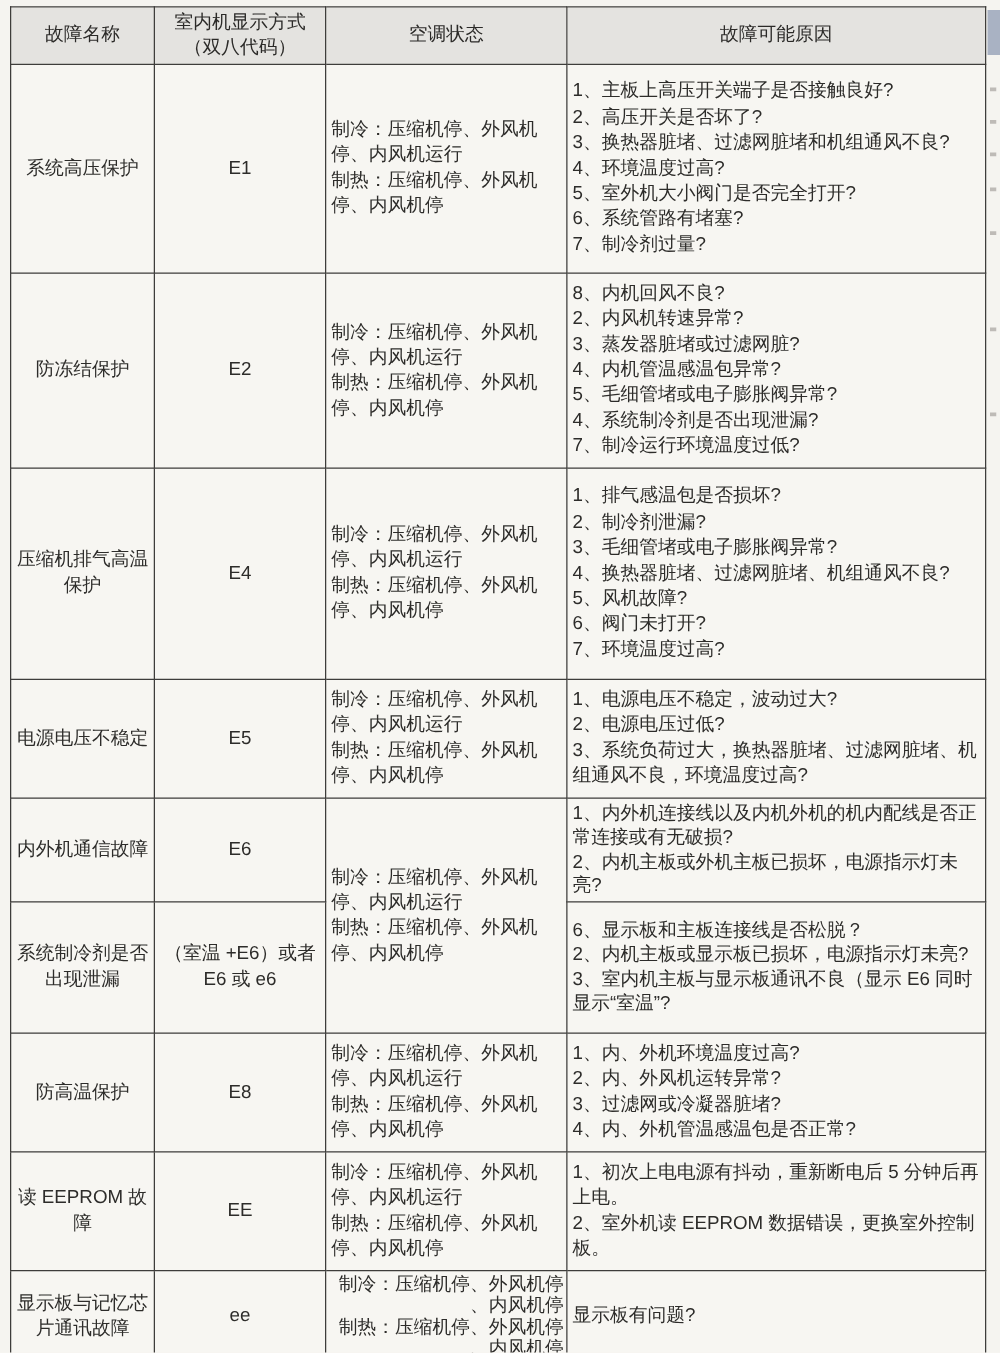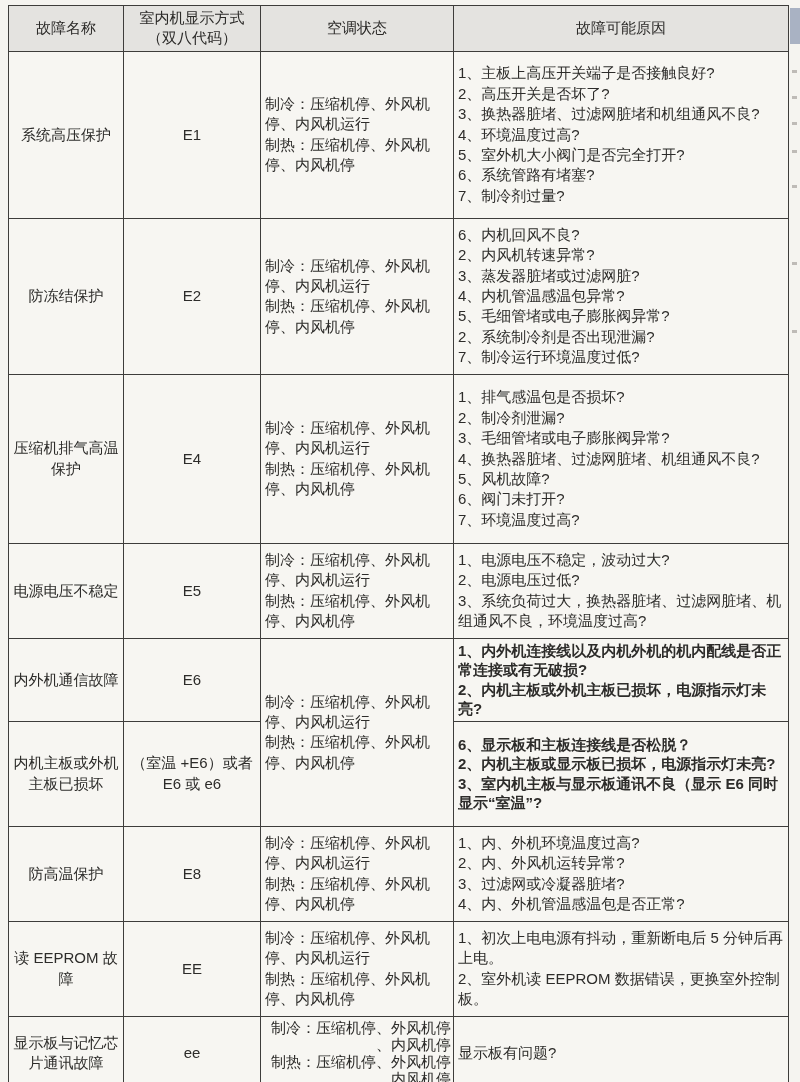--- a/index.html
+++ b/index.html
@@ -41,21 +41,21 @@
   .r-h  { height:40px;border-radius:15px; }
   .r1 { height:167px; }
   .r2 { height:156px; }
   .r3 { height:169px; }
   .r4 { height:95px;  }
   .r5 { height:80px;  }
   .r6 { height:105px; }
   .r7 { height:95px;  }
   .r8 { height:95px;  }
   .r9 { height:68px;  }
-  .r5 .cause-line, .r6 .cause-line { line-height:1.3;font-weight:bold; }
+  .r5 .cause-line, .r6 .cause-line { line-height:1.3; }
   .r9 .status-line { line-height:1.14;text-align:right; }
   
   .edge-strip { position:absolute; right:0; top:0; width:12px; height:1082px; }
   .edge-block { position:absolute; right:0; top:8px; width:10px; height:36px; background:#a9b2c3; }
   .edge-dash { position:absolute; right:3px; width:5px; height:3px; background:#8f8d89; opacity:.55; }
 </style>
 </head>
 <body>
 
 <div class="table-wrap">
@@ -94,26 +94,26 @@
           </td>
       </tr>
       <tr class="r2">
         <td class="c-name">防冻结保护</td>
         <td class="c-code">E2</td>
         <td class="c-status">
             <div class="status-line">制冷：压缩机停、外风机停、内风机运行</div>
             <div class="status-line">制热：压缩机停、外风机停、内风机停</div>
           </td>
         <td class="c-causes">
-            <div class="cause-line">6、内机回风不良?</div>
+            <div class="cause-line">8、内机回风不良?</div>
             <div class="cause-line">2、内风机转速异常?</div>
             <div class="cause-line">3、蒸发器脏堵或过滤网脏?</div>
             <div class="cause-line">4、内机管温感温包异常?</div>
             <div class="cause-line">5、毛细管堵或电子膨胀阀异常?</div>
-            <div class="cause-line">2、系统制冷剂是否出现泄漏?</div>
+            <div class="cause-line">4、系统制冷剂是否出现泄漏?</div>
             <div class="cause-line">7、制冷运行环境温度过低?</div>
           </td>
       </tr>
       <tr class="r3">
         <td class="c-name">压缩机排气高温保护</td>
         <td class="c-code">E4</td>
         <td class="c-status">
             <div class="status-line">制冷：压缩机停、外风机停、内风机运行</div>
             <div class="status-line">制热：压缩机停、外风机停、内风机停</div>
           </td>
@@ -146,21 +146,21 @@
         <td class="c-status" rowspan="2">
             <div class="status-line">制冷：压缩机停、外风机停、内风机运行</div>
             <div class="status-line">制热：压缩机停、外风机停、内风机停</div>
           </td>
         <td class="c-causes">
             <div class="cause-line">1、内外机连接线以及内机外机的机内配线是否正常连接或有无破损?</div>
             <div class="cause-line">2、内机主板或外机主板已损坏，电源指示灯未亮?</div>
           </td>
       </tr>
       <tr class="r6">
-        <td class="c-name">内机主板或外机主板已损坏</td>
+        <td class="c-name">系统制冷剂是否出现泄漏</td>
         <td class="c-code">（室温 +E6）或者 E6 或 e6</td>
         <td class="c-causes">
             <div class="cause-line">6、显示板和主板连接线是否松脱？</div>
             <div class="cause-line">2、内机主板或显示板已损坏，电源指示灯未亮?</div>
             <div class="cause-line">3、室内机主板与显示板通讯不良（显示 E6 同时显示“室温”?</div>
           </td>
       </tr>
       <tr class="r7">
         <td class="c-name">防高温保护</td>
         <td class="c-code">E8</td>

